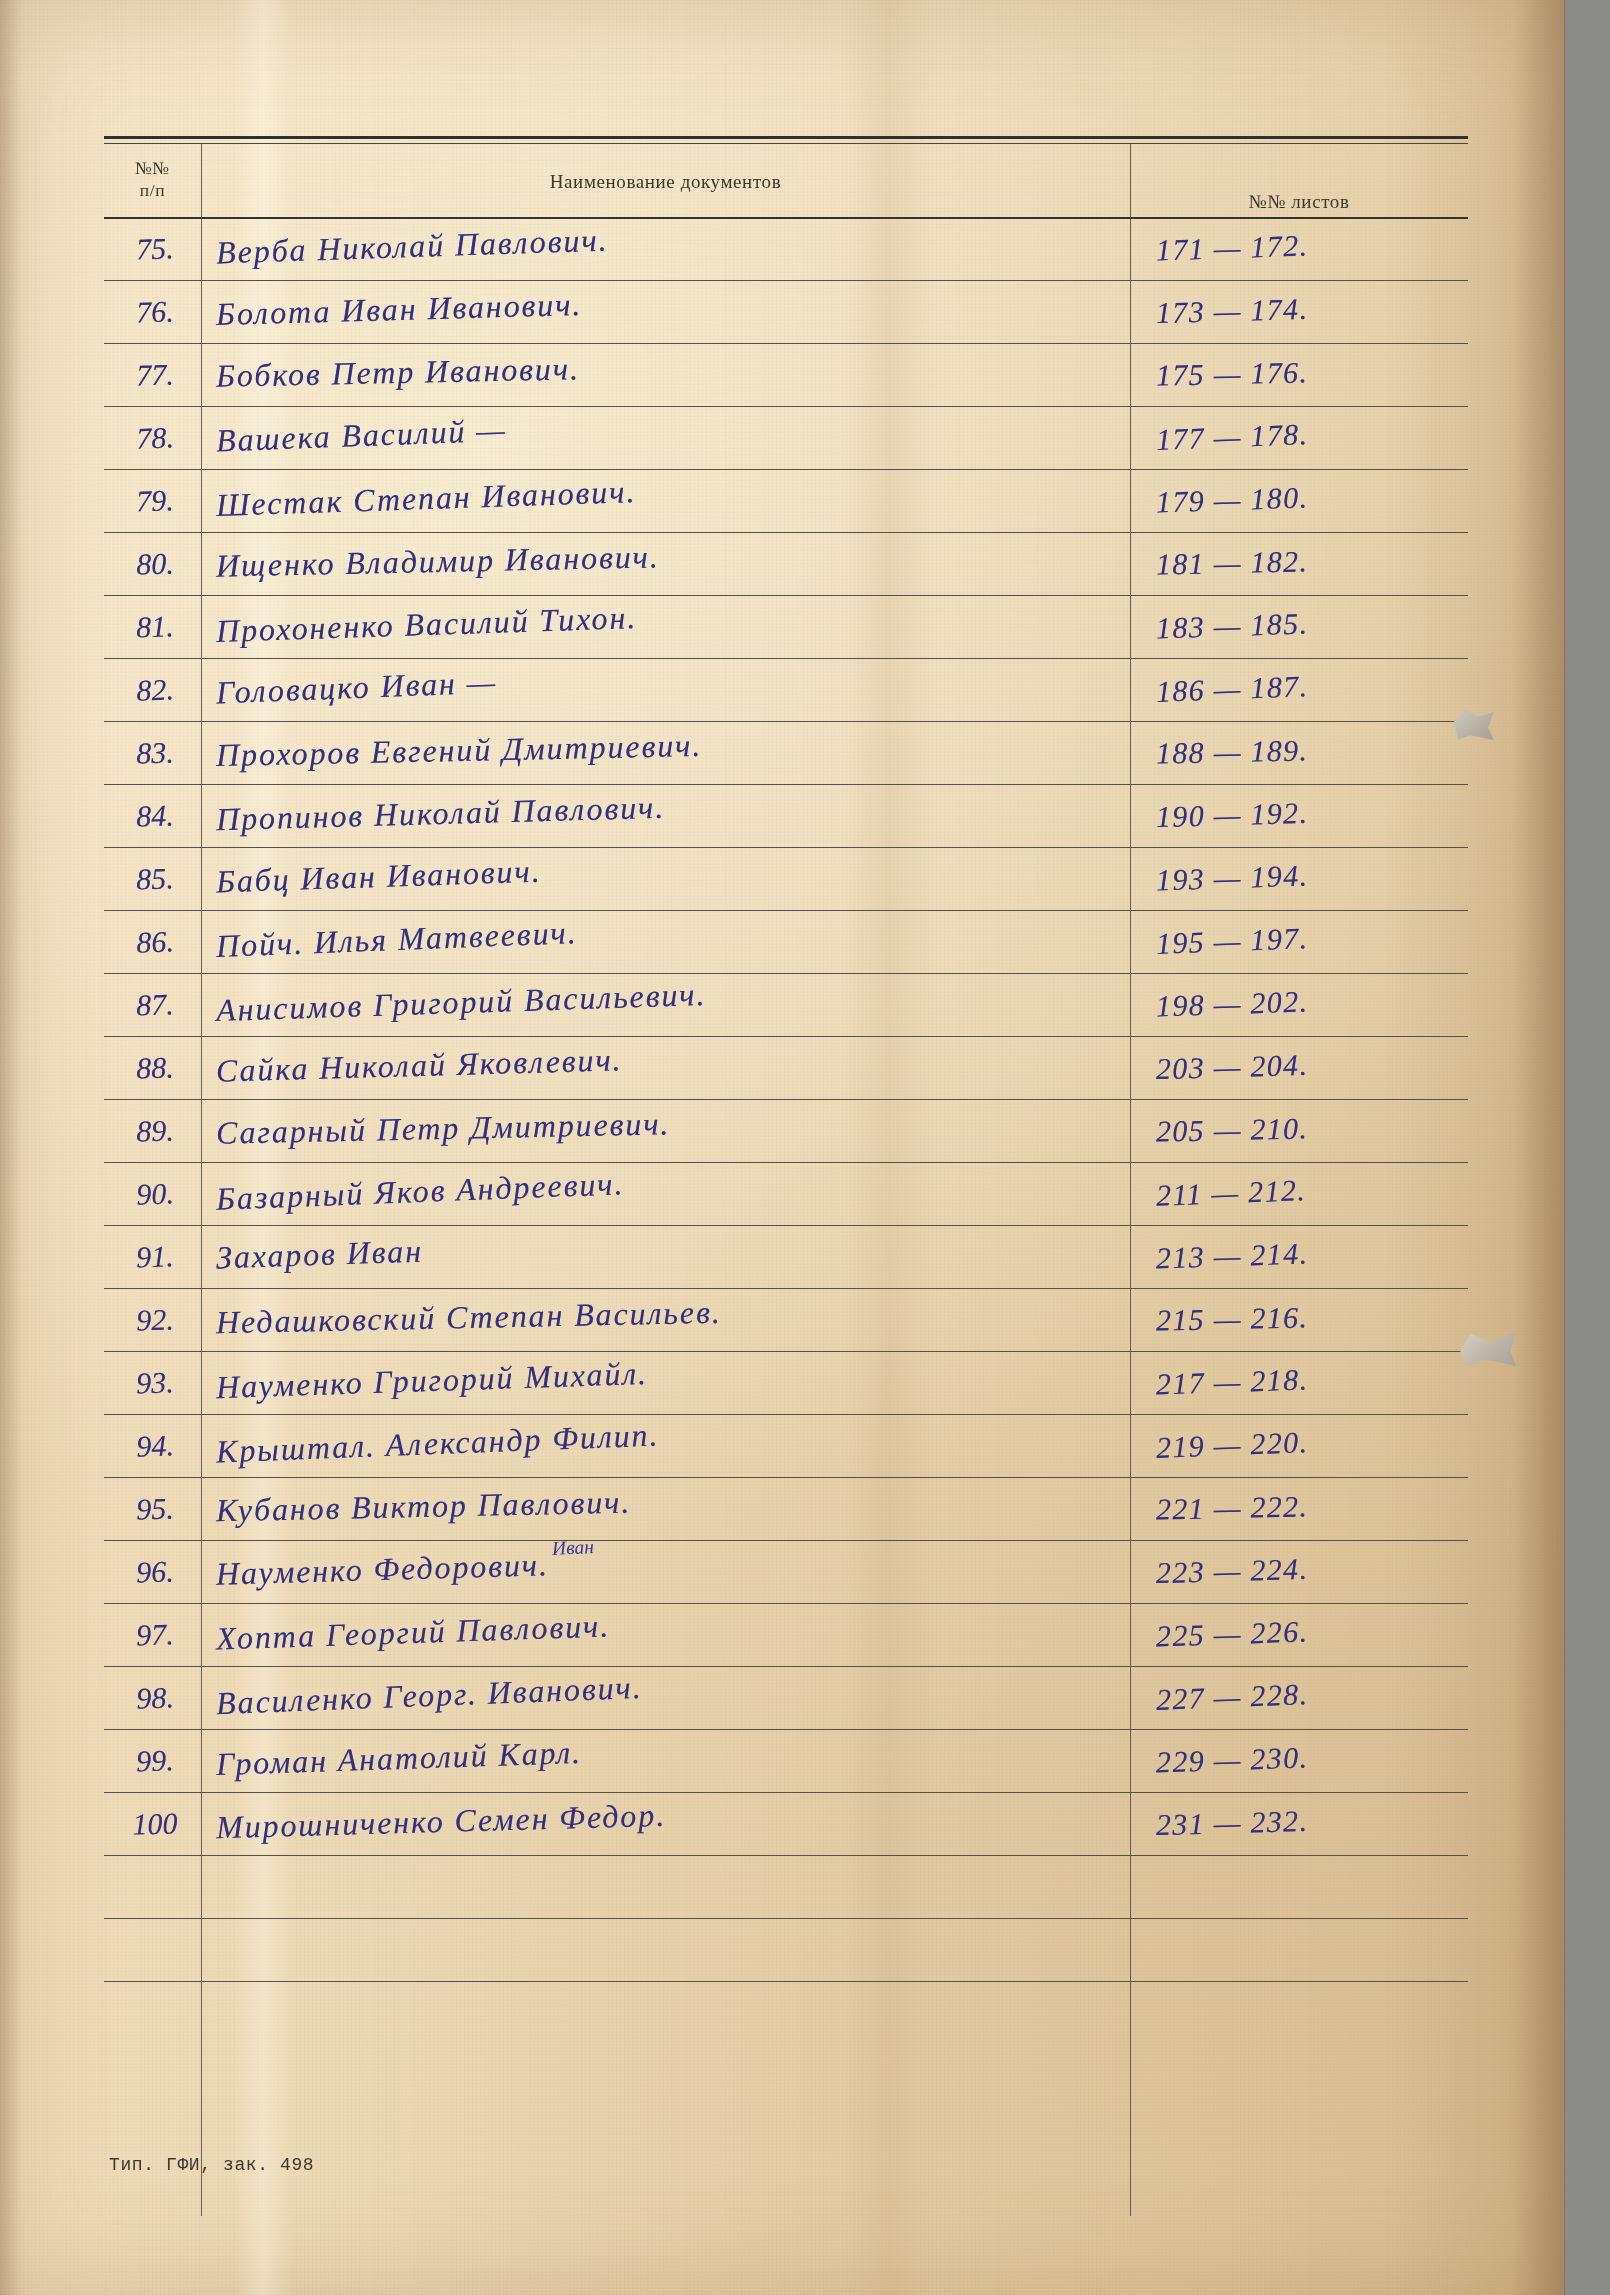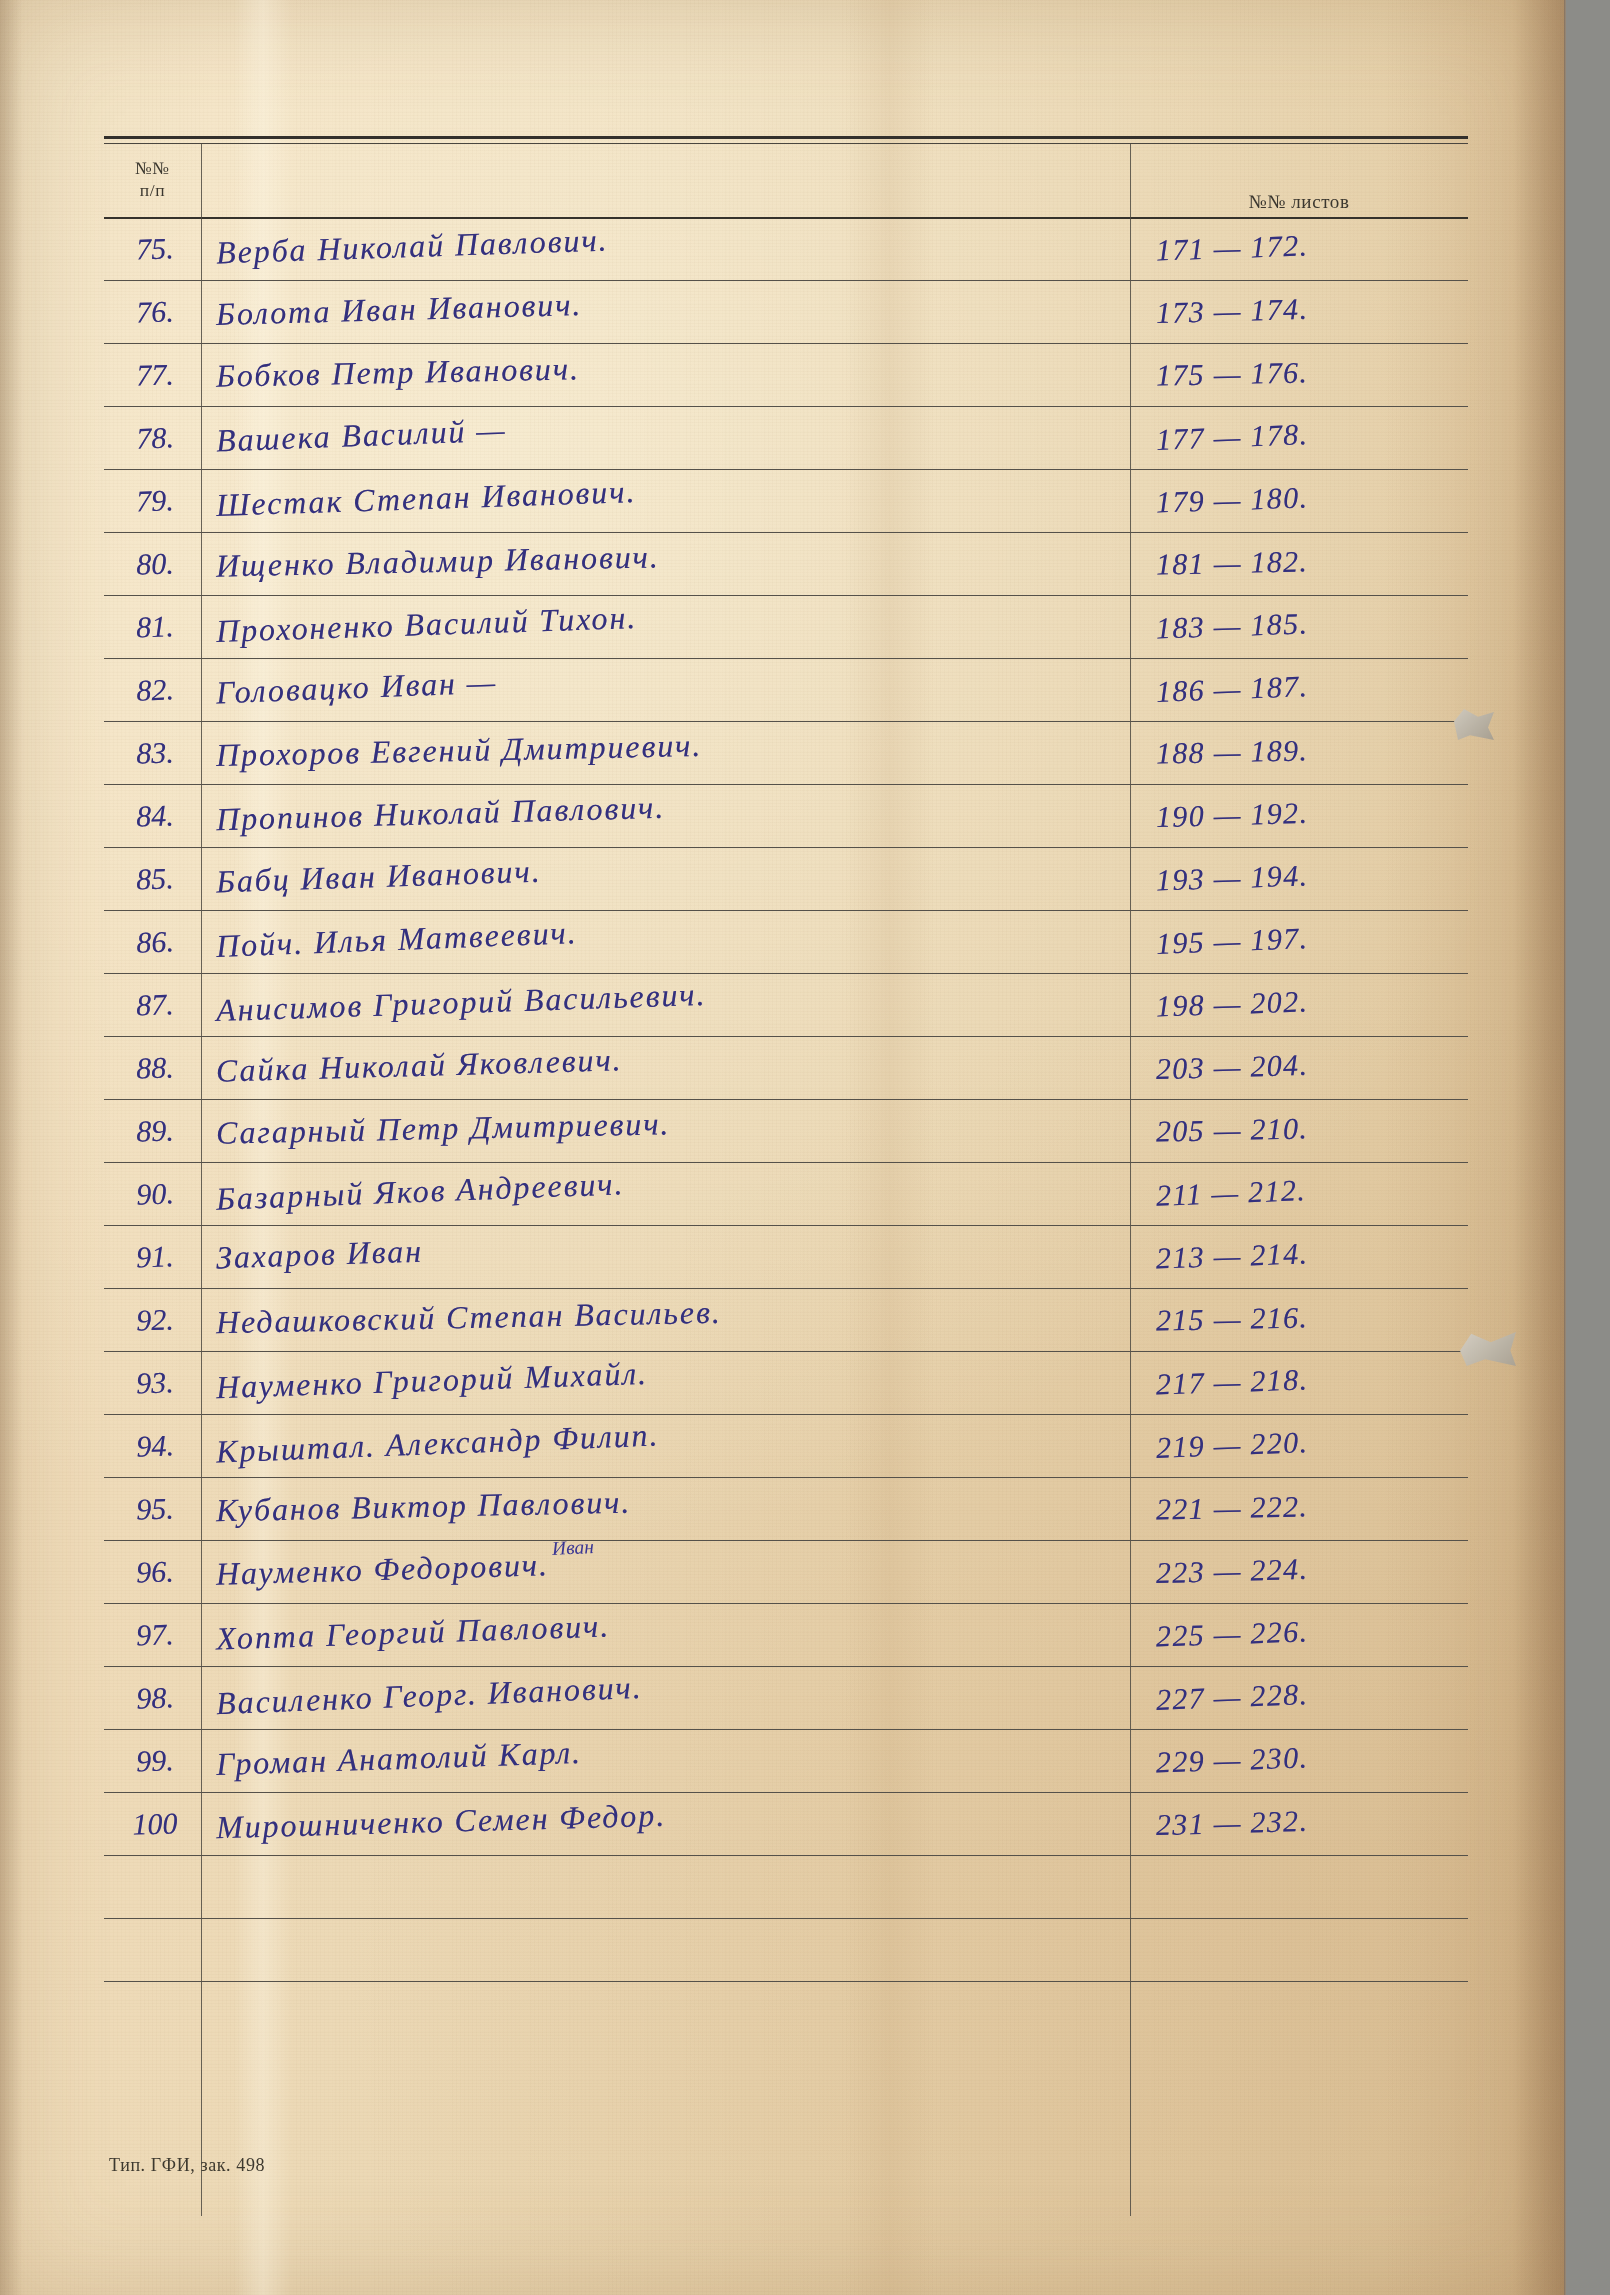--- a/index.html
+++ b/index.html
@@ -177,21 +177,21 @@
     height: 62px;
     border-bottom: 1.3px solid #55514a;
   }
   .footer-note {
     position: absolute;
     left: 109px;
     top: 2155px;
     font-size: 18px;
     color: #3d392f;
     letter-spacing: 0.6px;
-    font-family: Liberation Serif, serif;
+    font-family: Liberation Mono, monospace;
   }
 </style>
 </head>
 <body>
 
 <div class="page">
   <div class="sheet">
     <div class="grain"></div>
     <div class="fold1"></div>
     <div class="fold2"></div>
@@ -201,20 +201,21 @@
 
     <div class="table">
       <div class="rule-top"></div>
       <div class="rule-top2"></div>
 
       <div class="hdr">
         <div class="cell c1">
           <div>№№</div>
           <div>п/п</div>
         </div>
+        <div class="cell c2">Наименование документов</div>
         <div class="cell c3">№№ листов</div>
       </div>
       <div class="hdr-under"></div>
 
       <div class="vline v1" style="height:2072px; top:7.8px;"></div>
       <div class="vline v2" style="height:2072px; top:7.8px;"></div>
 
       <div class="rows" id="rows-container">
           <div class="row">
             <div class="num hand">75.</div>

